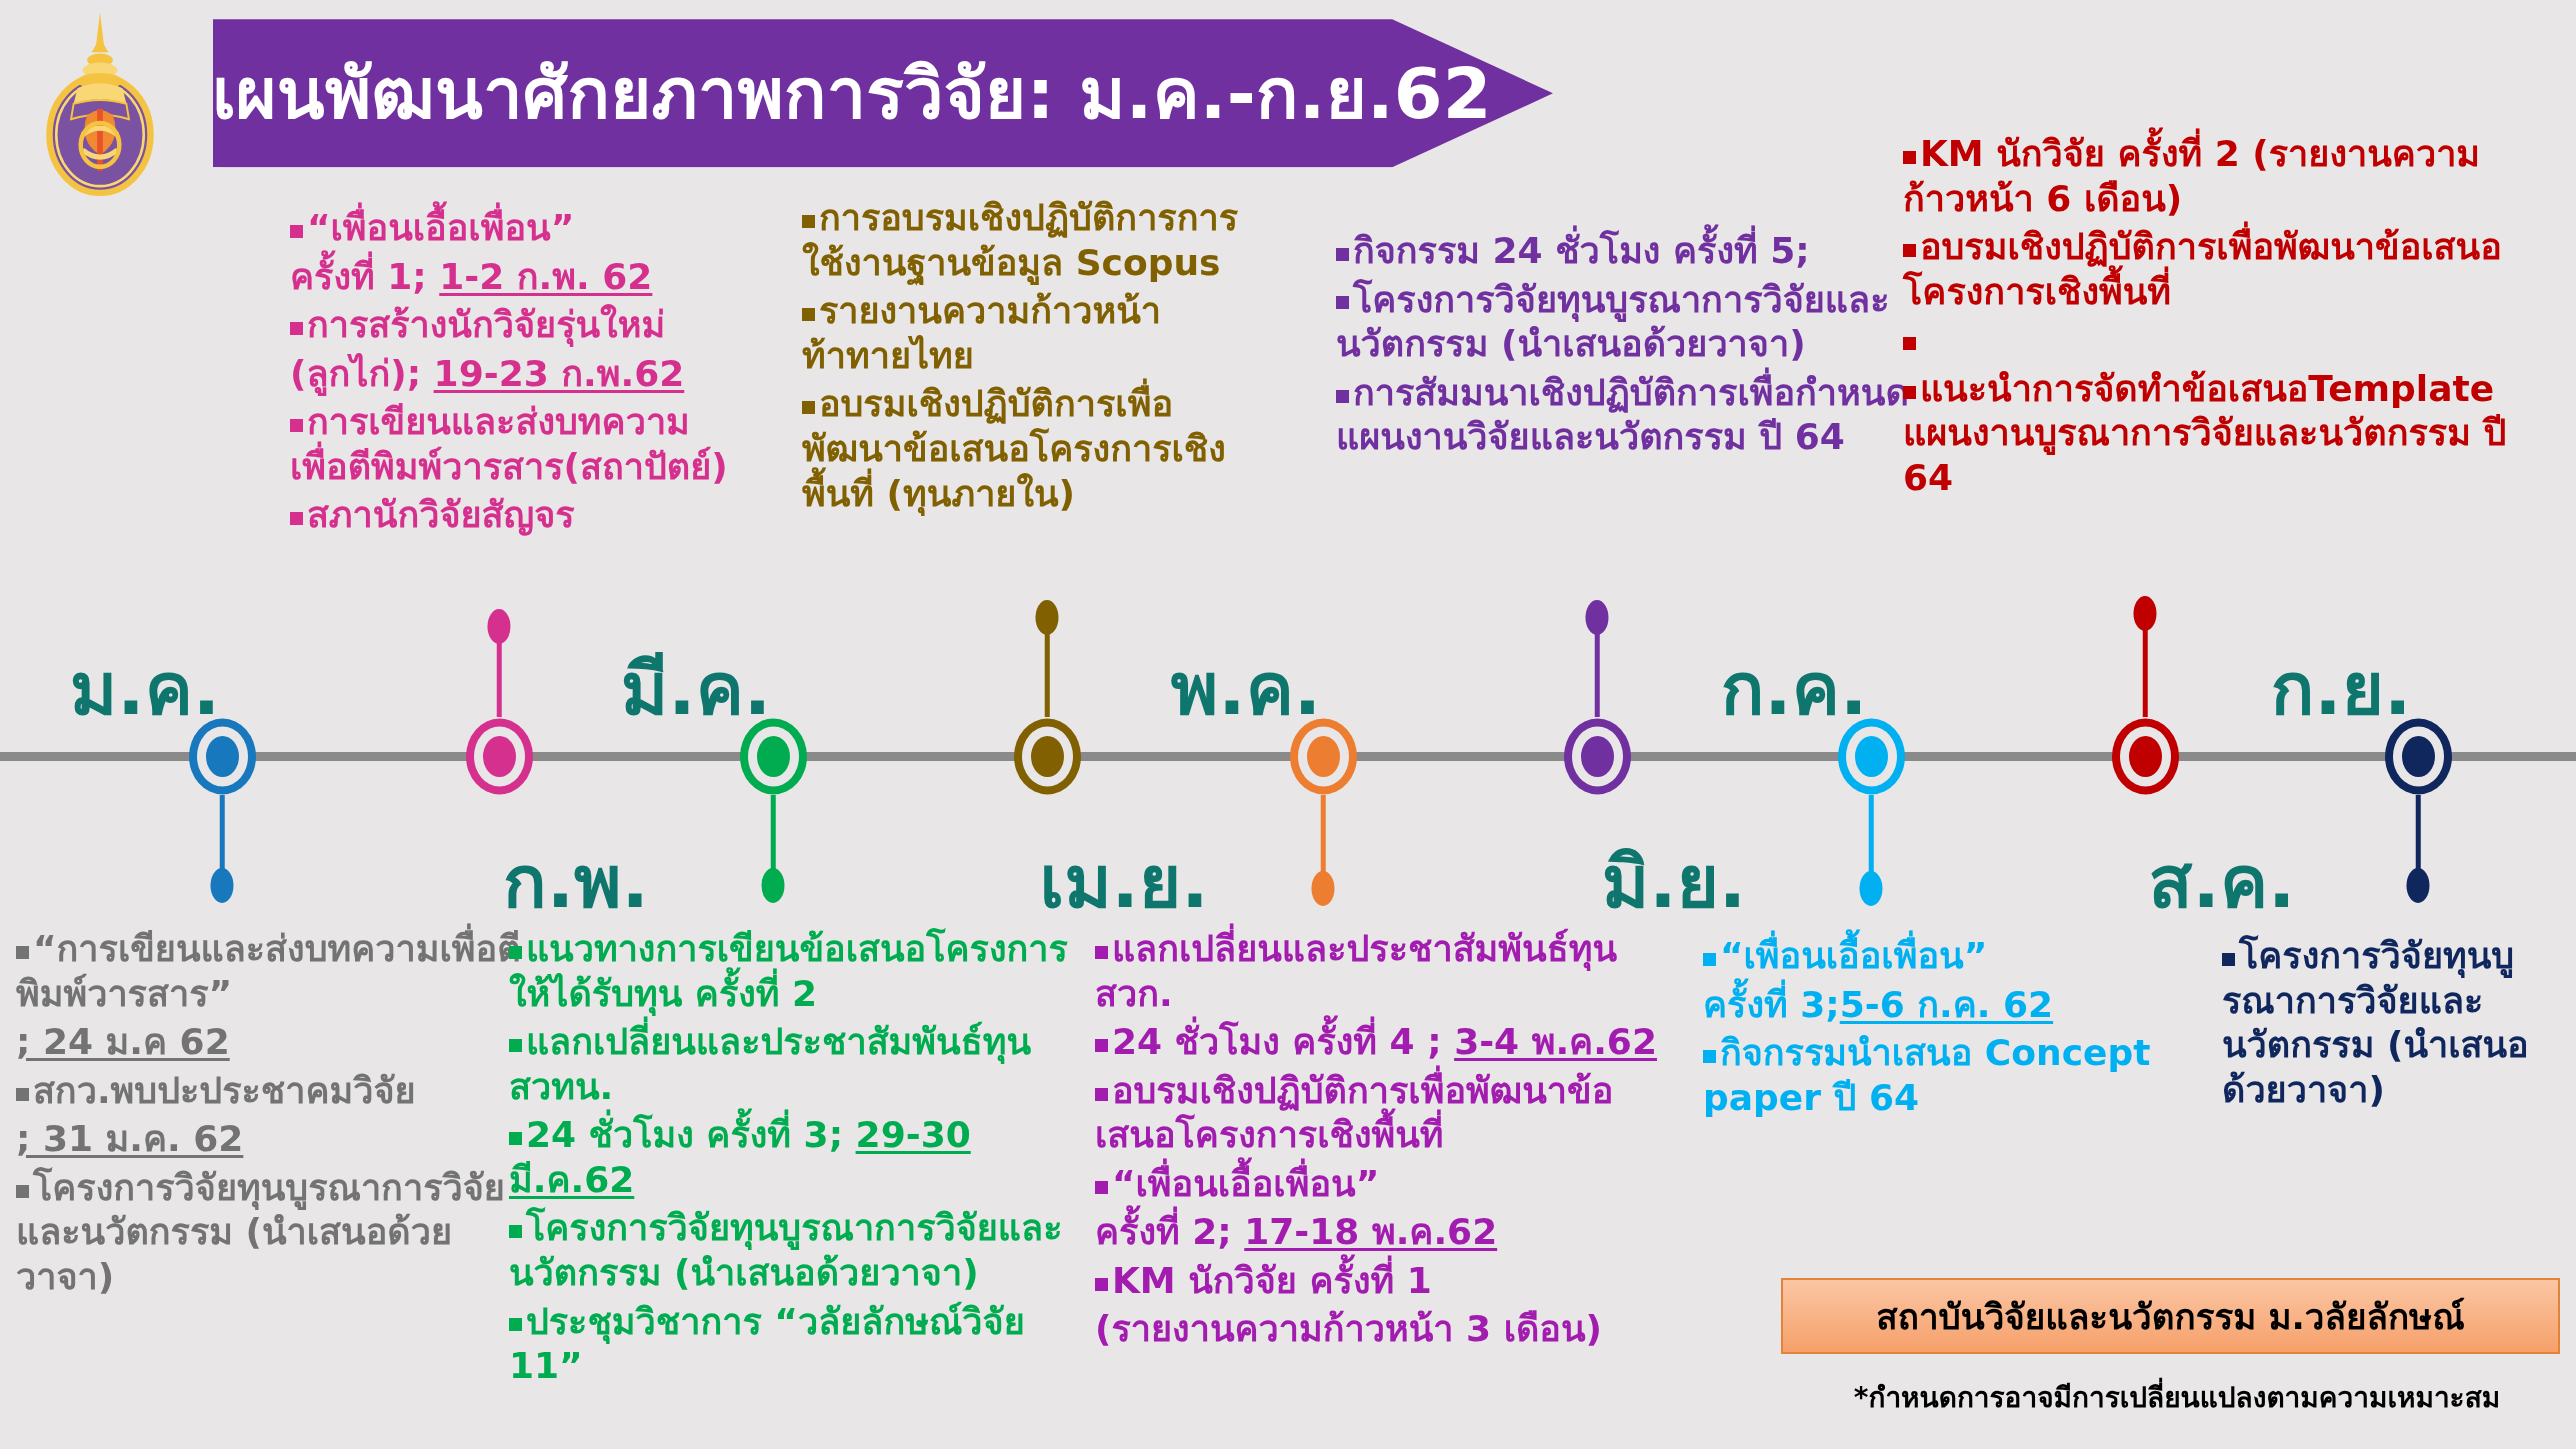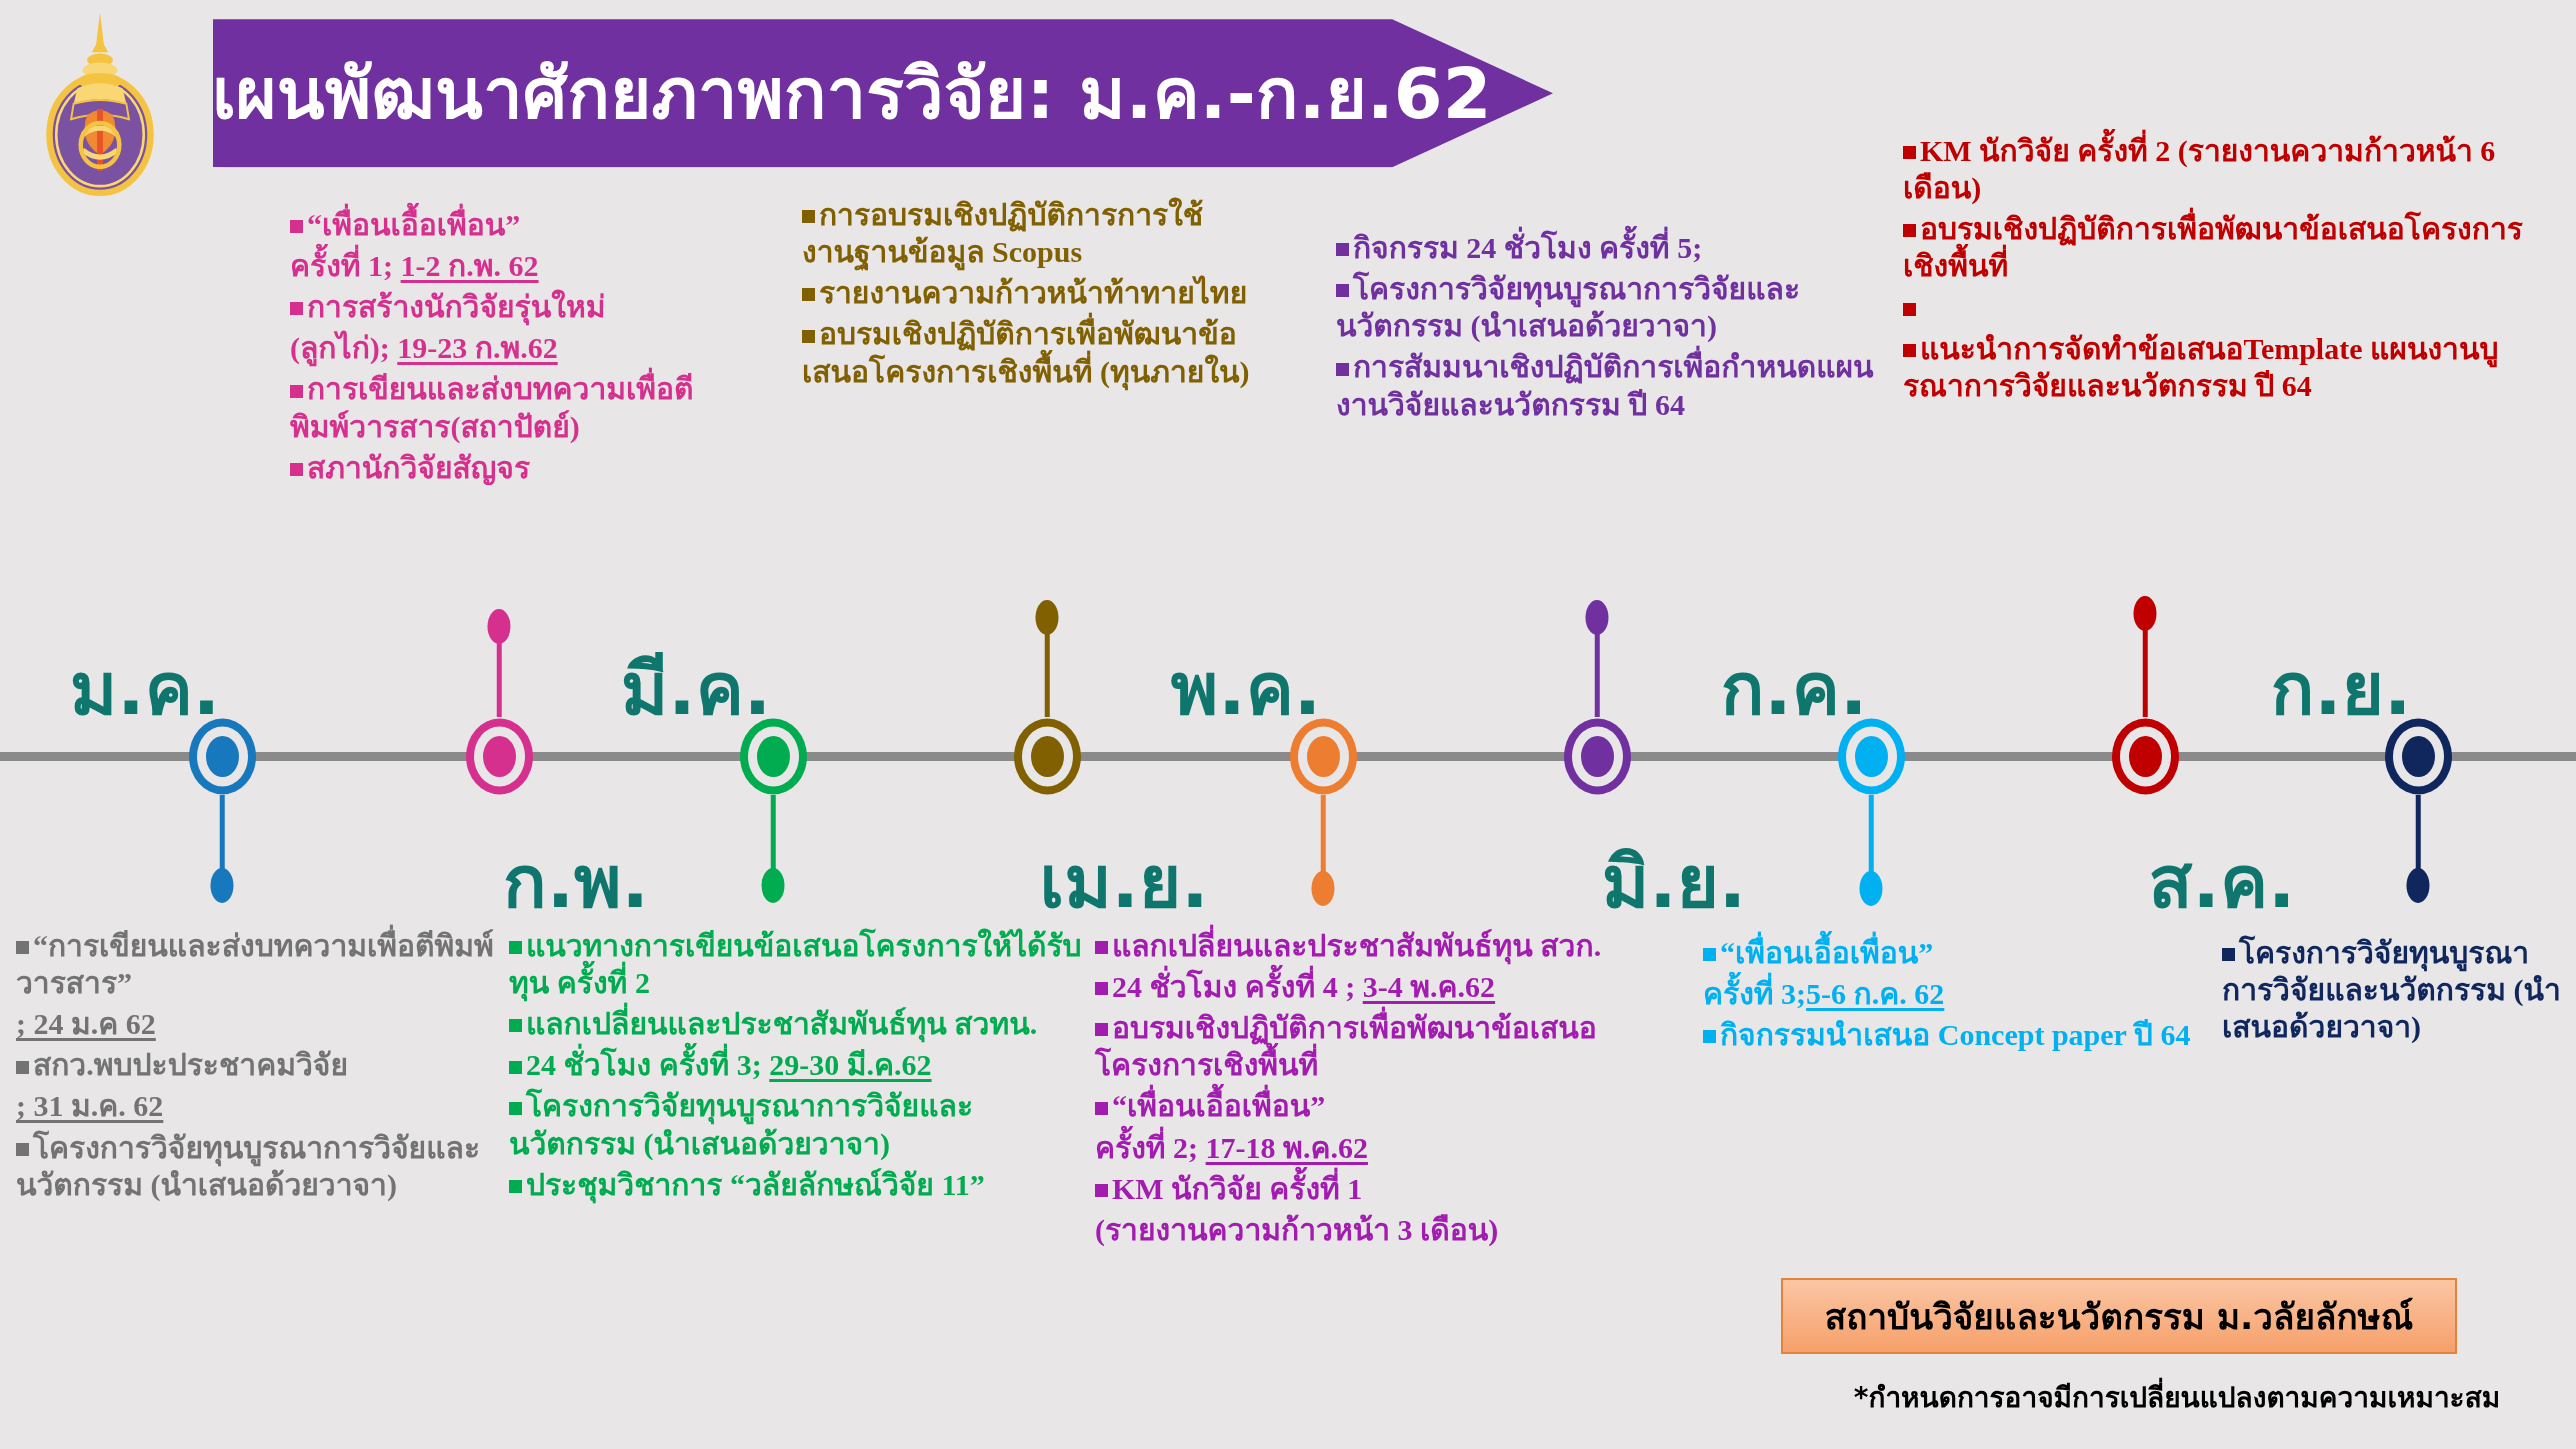--- a/index.html
+++ b/index.html
@@ -52,31 +52,31 @@
     position:absolute;width:23px;height:35px;border-radius:50%;
     background:currentColor;transform:translateX(-50%);
   }
   .month-label{
     position:absolute;color:#0f766e;font-size:72px;font-weight:700;
     white-space:nowrap;transform:translateX(-50%);
     font-family:"DejaVu Sans","Liberation Sans",sans-serif;
   }
 
   
-  .block{position:absolute;font-size:30px;line-height:1.24;font-weight:600;font-family:Liberation Serif, serif;}
+  .block{position:absolute;font-size:36px;line-height:1.24;font-weight:600;}
   .block .bullet{
     display:inline-block;width:13px;height:13px;background:currentColor;
     margin-right:3.9px;vertical-align:0.06em;
   }
   .block .item{margin:0 0 3.9px 0;}
   .block .u{text-decoration:underline;text-underline-offset:3.9px;}
 
   
   .inst-box{
-    position:absolute;left:1781px;top:1278px;width:676px;height:76px;
+    position:absolute;left:1781px;top:1278px;width:779px;height:76px;
     border:2.6px solid #e2833c;
     background:linear-gradient(180deg,#fbc6a4 0%,#f6a06a 100%);
     display:flex;align-items:center;justify-content:center;
     box-sizing:border-box;
   }
   .inst-text{color:#000;font-size:35px;font-weight:700;white-space:nowrap;}
   .note{
     position:absolute;left:1797px;top:1375px;width:760px;
     color:#000;font-size:28px;font-weight:600;white-space:nowrap;text-align:center;
   }

